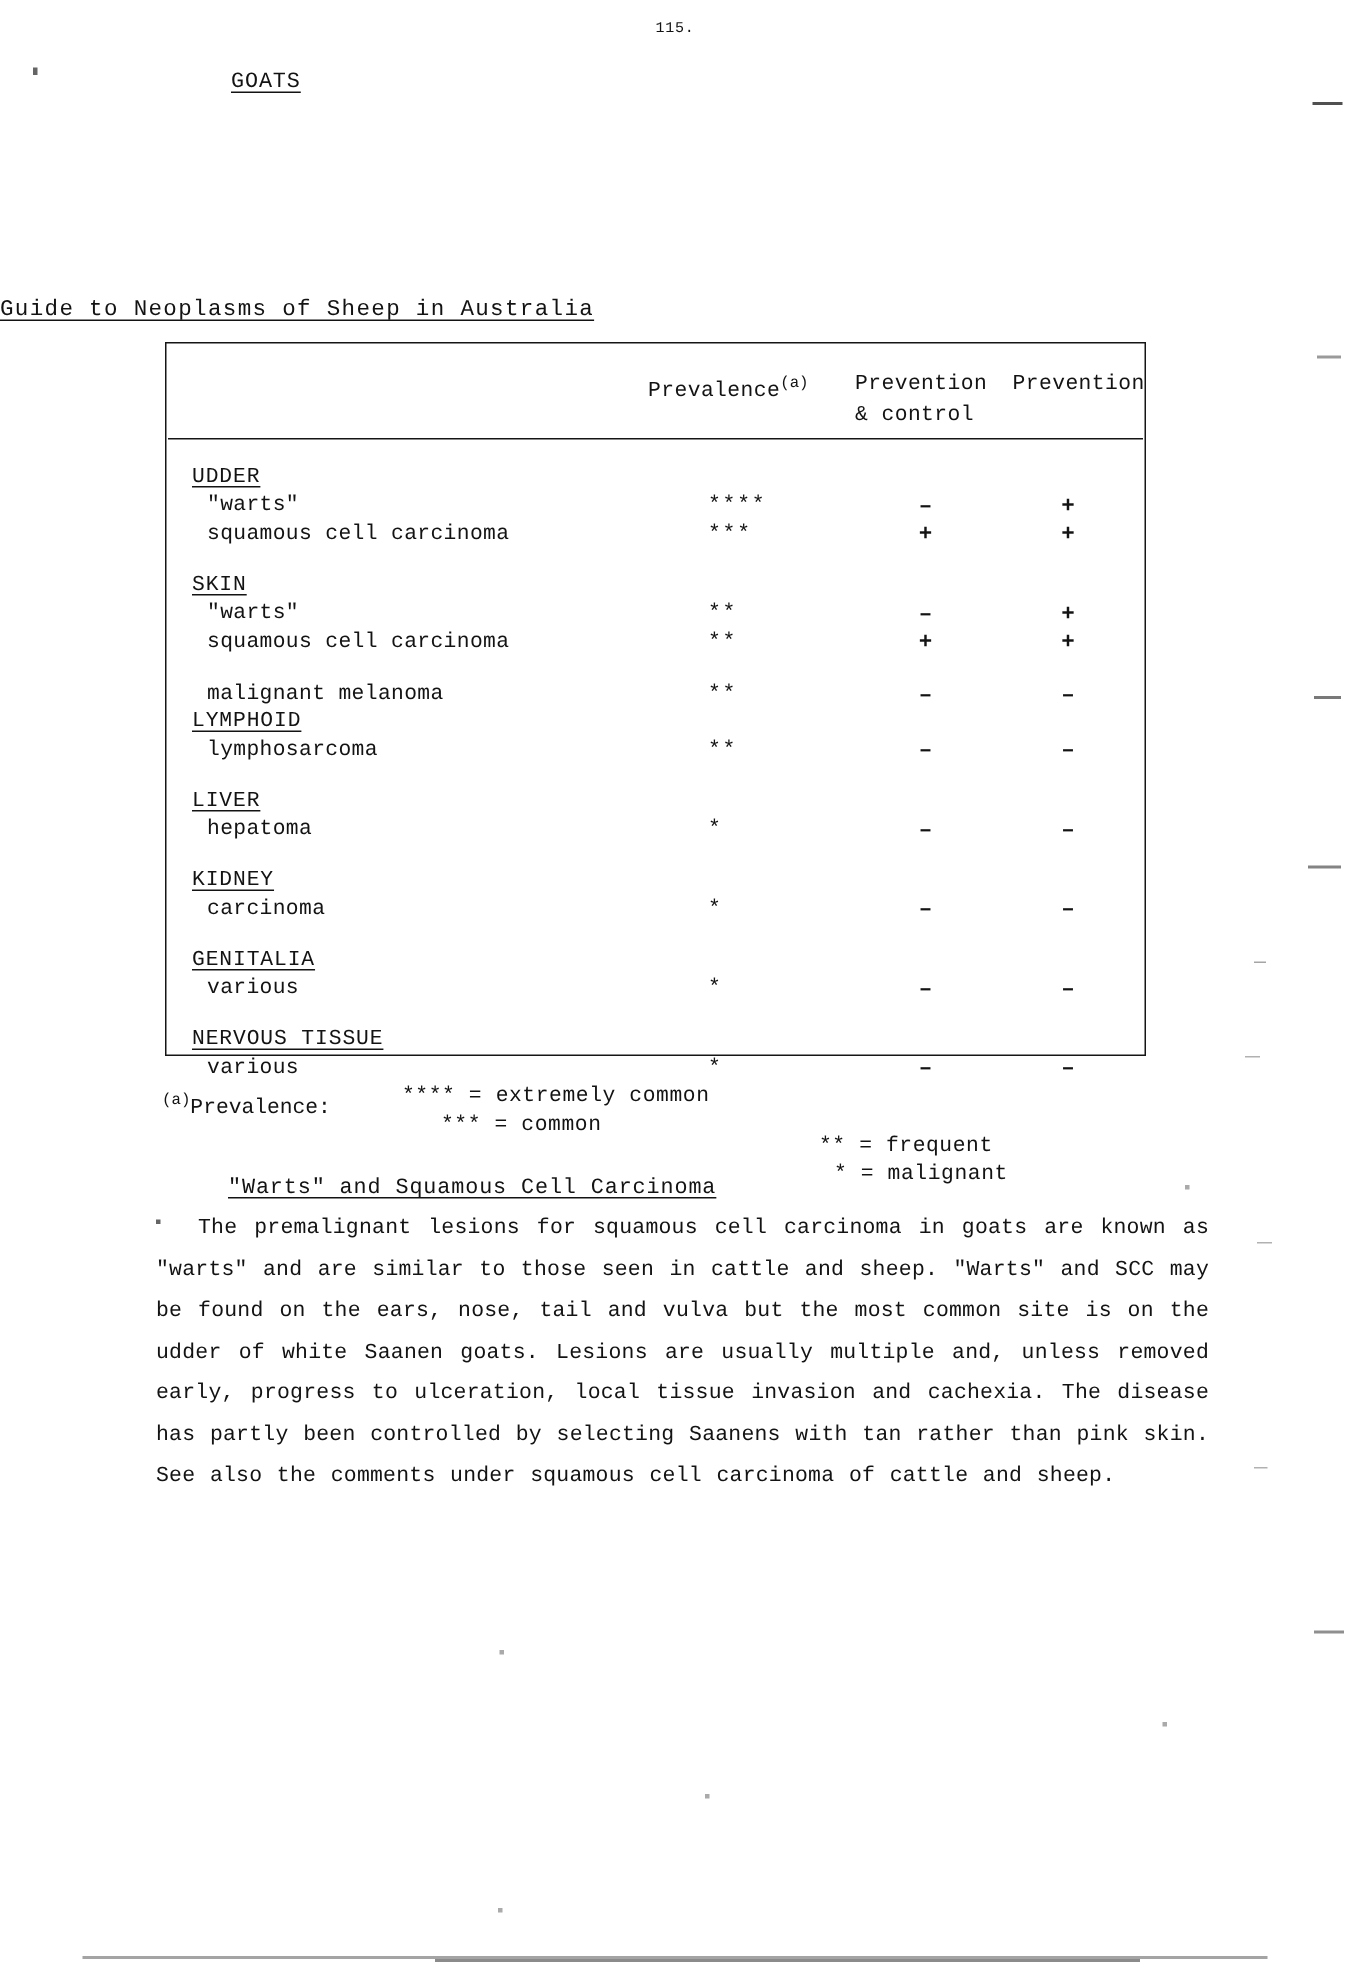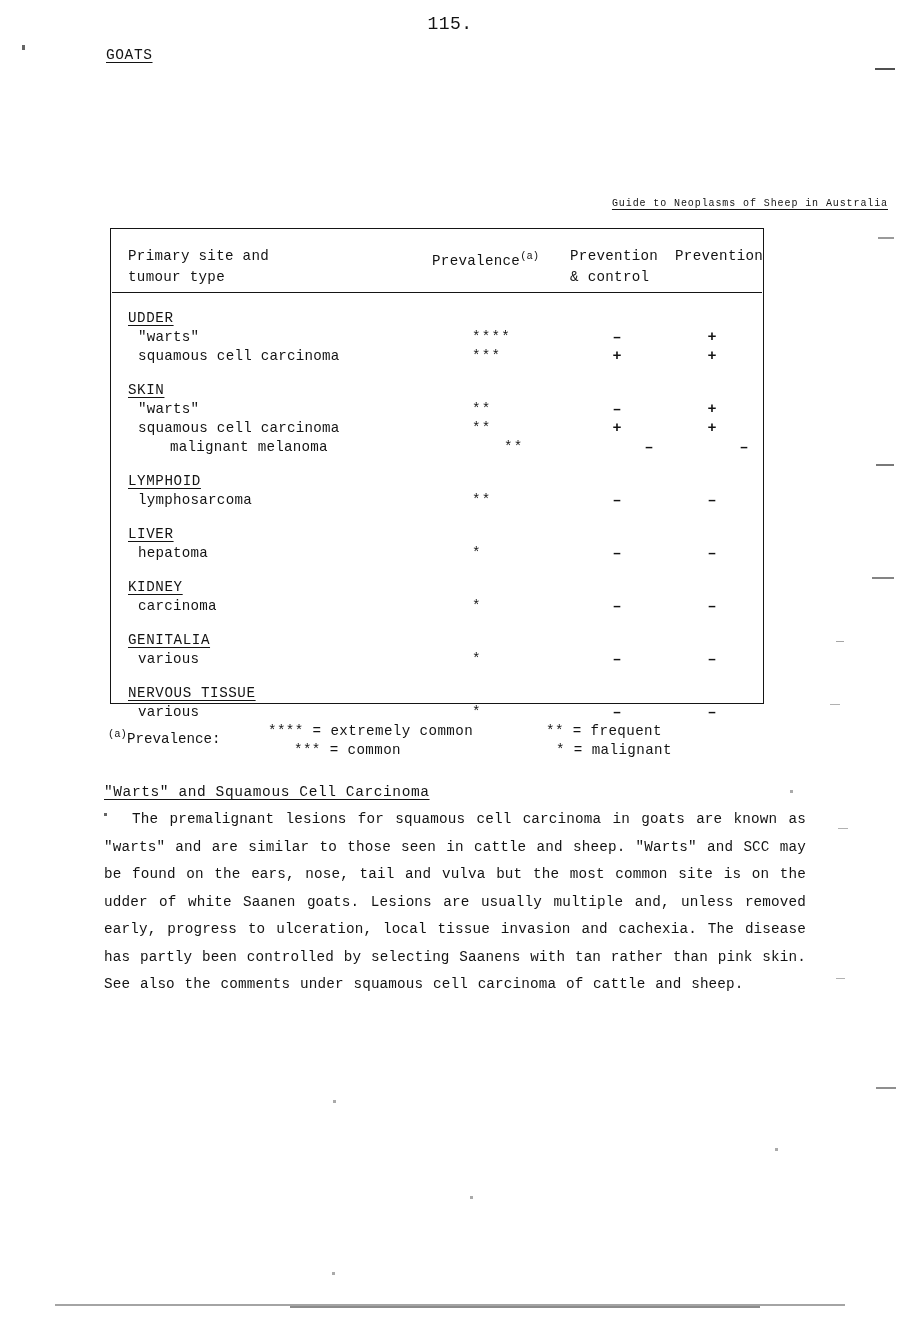--- a/index.html
+++ b/index.html
@@ -25,32 +25,33 @@
   }
 
   
   .abs { position: absolute; }
 
   
   #page-number {
     left: 0; top: 14px;
     width: 900px;
     text-align: center;
-    font-size: 18px;
+    font-size: 10px;
     letter-spacing: 0.5px;
   }
 
   
   .section-heading {
     font-size: 14.5px;
     letter-spacing: 0.6px;
     text-decoration: underline;
     text-underline-offset: 3px;
     text-decoration-thickness: 1.3px;
     white-space: nowrap;
+    margin-left: 48px;
   }
   #goats-heading { left: 106px; top: 47px; }
   #warts-heading { left: 104px; top: 784px; }
 
   
   .body-para {
     position: absolute;
     font-size: 14.3px;
     line-height: 27.5px;
     text-align: justify;
@@ -78,22 +79,22 @@
     letter-spacing: 1.3px;
   }
   #table-label span {
     text-decoration: underline;
     text-underline-offset: 3px;
     text-decoration-thickness: 1.3px;
   }
   #table-caption {
     left: 0; top: 198px;
     width: 888px;
-    text-align: right;
-    font-size: 10px;
+    text-align: left;
+    font-size: 15px;
     letter-spacing: 0.9px;
   }
   #table-caption span {
     text-decoration: underline;
     text-underline-offset: 3px;
     text-decoration-thickness: 1.3px;
   }
 
   
   #neoplasm-table {
@@ -179,21 +180,21 @@
     font-size: 14.2px;
     line-height: 19px;
   }
   #footnote .fn-sup {
     font-size: 10.5px;
     vertical-align: super;
   }
   .fn-row { position: relative; height: 19px; }
   .fn-label { position: absolute; left: 0; top: 3px; white-space: nowrap; }
   .fn-a { position: absolute; left: 160px; white-space: nowrap; letter-spacing: 0.4px; }
-  .fn-c { position: absolute; left: 438px; white-space: nowrap; letter-spacing: 0.4px; }
+  .fn-c { position: absolute; left: 438px; white-space: nowrap; letter-spacing: 0.4px; margin-top: 33px; }
   .fn-row-2 .fn-a { left: 186px; }
   .fn-row-2 .fn-c { left: 448px; }
 
   
   .speck {
     position: absolute;
     background: #2a2a2a;
     opacity: 0.72;
   }
   .margin-dash {
@@ -224,24 +225,20 @@
 
   <div class="abs section-heading" id="goats-heading">GOATS</div>
 
   <div class="abs" id="table-caption">
     <span>Guide to Neoplasms of Sheep in Australia</span>
   </div>
 
   <div class="abs" id="neoplasm-table"></div>
   <div class="abs" id="table-header-rule"></div>
 
-  <div class="thead-cell" id="th-primary">
-    <div>Primary site and</div>
-    <div>tumour type</div>
-  </div>
   <div class="thead-cell" id="th-prev">
     <span>Prevalence</span><span class="sup">(a)</span>
   </div>
   <div class="thead-cell" id="th-prevent">Prevention</div>
   <div class="thead-cell" id="th-control">&amp; control</div>
   <div class="thead-cell" id="th-treat">Prevention</div>
 
   <div class="abs" id="table-body" style="left:0; top:0; width:900px; height:0;">
       <div class="site-group" style="top: 0px;">
         <div class="site-name" style="top: 310px;">UDDER</div>
@@ -265,21 +262,21 @@
           <div class="cell-prevalence">**</div>
           <div class="cell-prevention">–</div>
           <div class="cell-treatment">+</div>
         </div>
         <div class="tumour-row" style="top: 420px;">
           <div class="tumour-name">squamous cell carcinoma</div>
           <div class="cell-prevalence">**</div>
           <div class="cell-prevention">+</div>
           <div class="cell-treatment">+</div>
         </div>
-        <div class="tumour-row" style="top: 439px; margin-left: 32px;">
+        <div class="tumour-row" style="top: 455px;">
           <div class="tumour-name">malignant melanoma</div>
           <div class="cell-prevalence">**</div>
           <div class="cell-prevention">–</div>
           <div class="cell-treatment">–</div>
         </div>
       </div>
       <div class="site-group" style="top: 0px;">
         <div class="site-name" style="top: 473px;">LYMPHOID</div>
         <div class="tumour-row" style="top: 492px;">
           <div class="tumour-name">lymphosarcoma</div>

